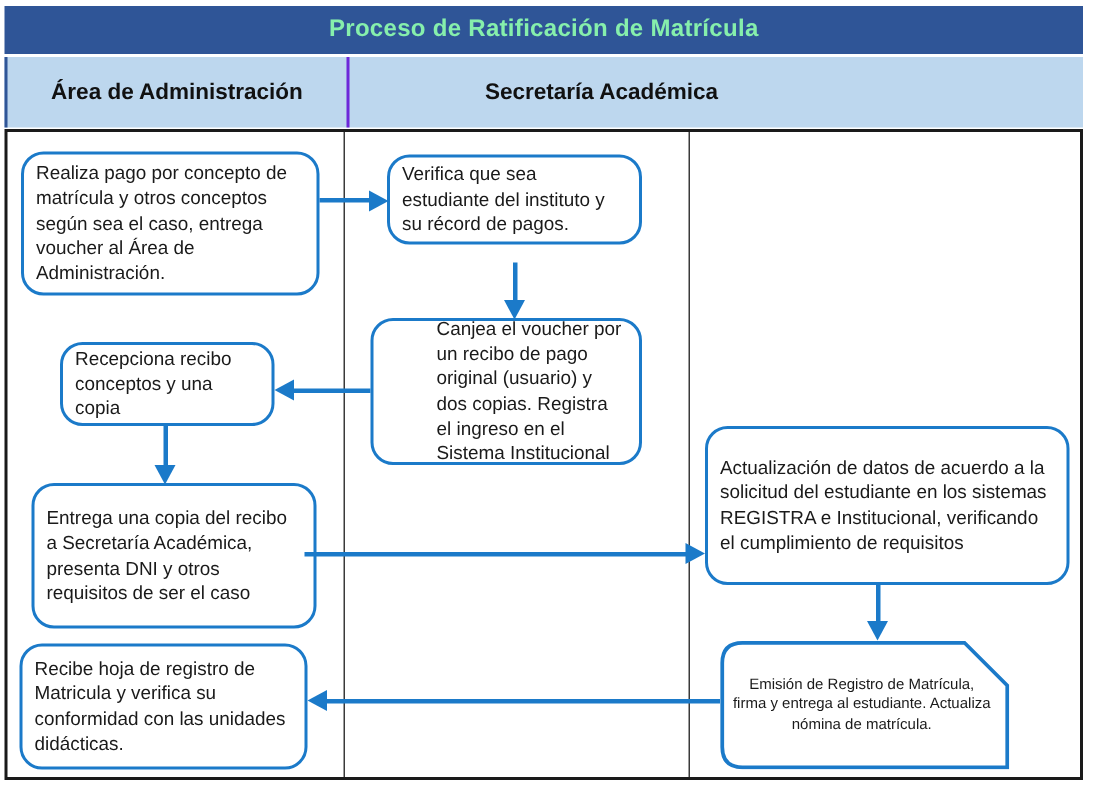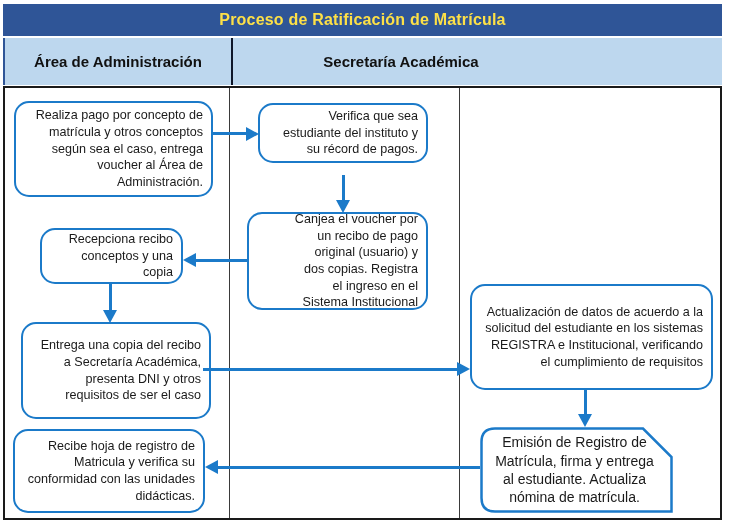--- a/index.html
+++ b/index.html
@@ -10,35 +10,35 @@
     position:relative;
     overflow:hidden;
   }
   #stage { position:absolute; left:0; top:0; width:729px; height:529px; background:#fff; }
 
   
   .title-bar {
     position:absolute; left:3px; top:4px; width:719px; height:32px;
     background:#2F5597;
     display:flex; align-items:center; justify-content:center;
-    color:#fde047; font-weight:bold; font-size:16px; letter-spacing:0.2px;
+    color:#86efac; font-weight:bold; font-size:16px; letter-spacing:0.2px;
   }
 
   
   .lane-header {
     position:absolute; left:3px; top:38px; width:719px; height:47px;
     background:#BDD7EE;
     display:flex;
   }
   .lane-header .cell {
     display:flex; align-items:center; justify-content:center;
     font-weight:bold; font-size:15px; color:#111;
   }
   .lane-header .cell.c1 { width:225px; }
-  .lane-header .cell.c2 { width:230px; border-left:2px solid #2F5597; border-right:2px solid #0f172a; }
+  .lane-header .cell.c2 { width:230px; border-left:2px solid #2F5597; border-right:2px solid #6d28d9; }
   .lane-header .cell.c3 { width:264px;margin-left:36px; }
 
   
   .content {
     position:absolute; left:3px; top:86px; width:719px; height:434px;
     background:#ffffff;
     border:2px solid #1a1a1a;
   }
   .lane-divider {
     position:absolute; top:0; width:0; height:430px;
@@ -47,32 +47,32 @@
   .lane-divider.d1 { left:224px; }
   .lane-divider.d2 { left:454px; }
 
   
   .node {
     position:absolute;
     background:#ffffff;
     border:2.5px solid #1B7AC9;
     border-radius:15px;
     display:flex; align-items:center; justify-content:center;
-    text-align:right;
+    text-align:left;
     font-size:12.6px; line-height:1.32; color:#1a1a1a;
     padding:4px 8px;
   }
 
   
   .card-node { position:absolute; }
   .card-node svg { position:absolute; left:0; top:0; }
   .card-node .card-text {
     position:absolute; left:0; top:0; width:100%; height:100%;
     display:flex; align-items:center; justify-content:center;
-    text-align:center; font-size:14px; line-height:1.32; color:#1a1a1a;
+    text-align:center; font-size:10px; line-height:1.32; color:#1a1a1a;
     padding:4px 12px 4px 8px;
   }
 
   
   .arrow { position:absolute; background:#1B7AC9; }
   .arrow.h { height:3px; }
   .arrow.v { width:3px; }
   .arrow.h.right::after {
     content:""; position:absolute; right:-12px; top:-5.5px;
     border-left:13px solid #1B7AC9;

